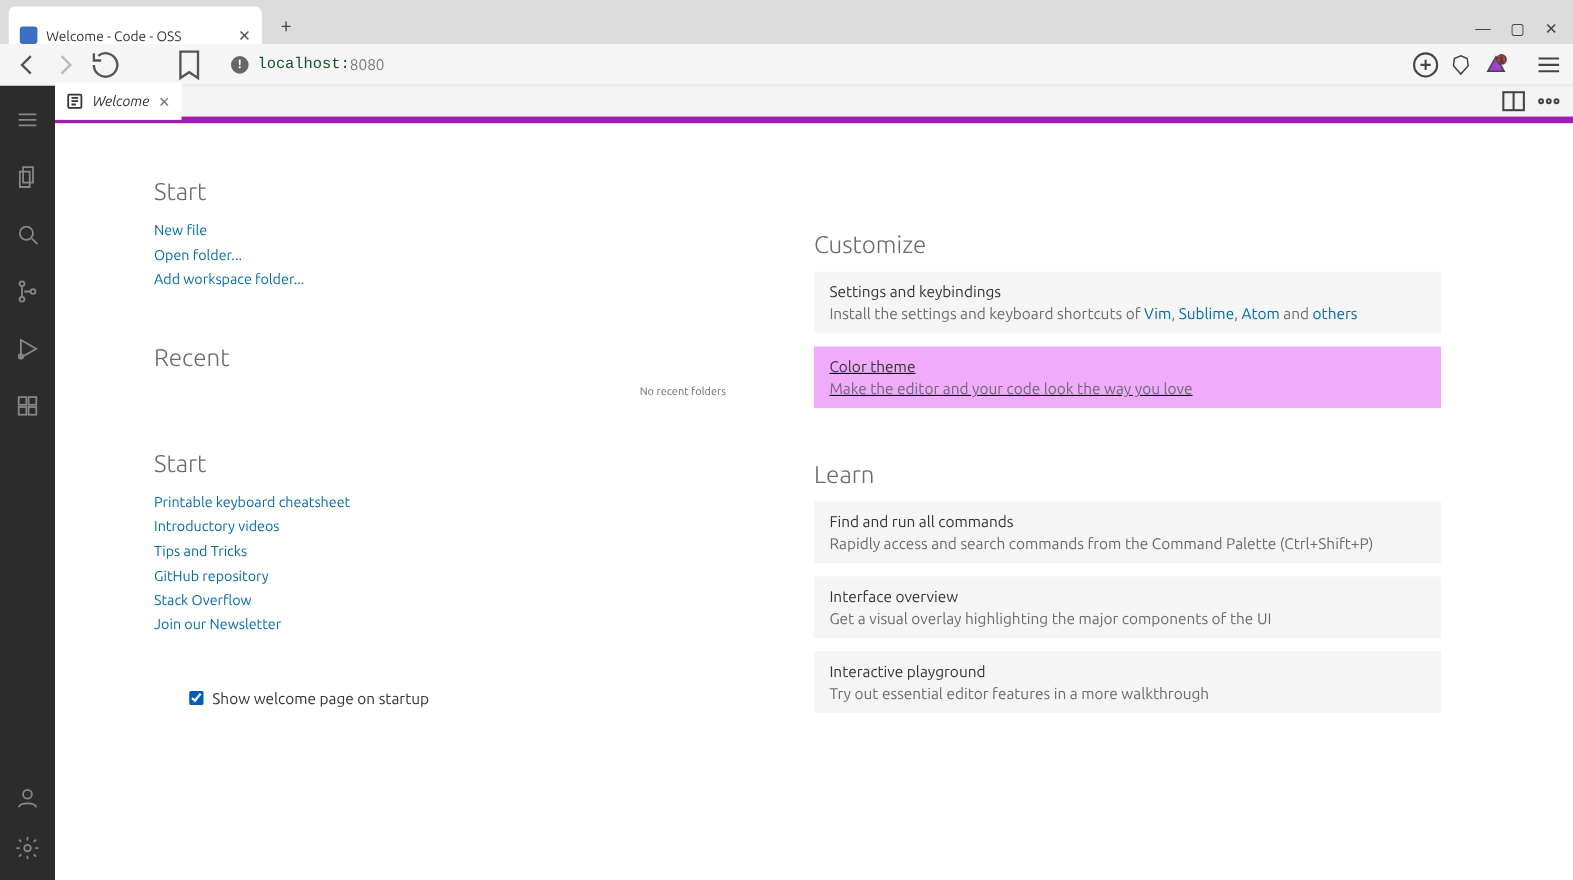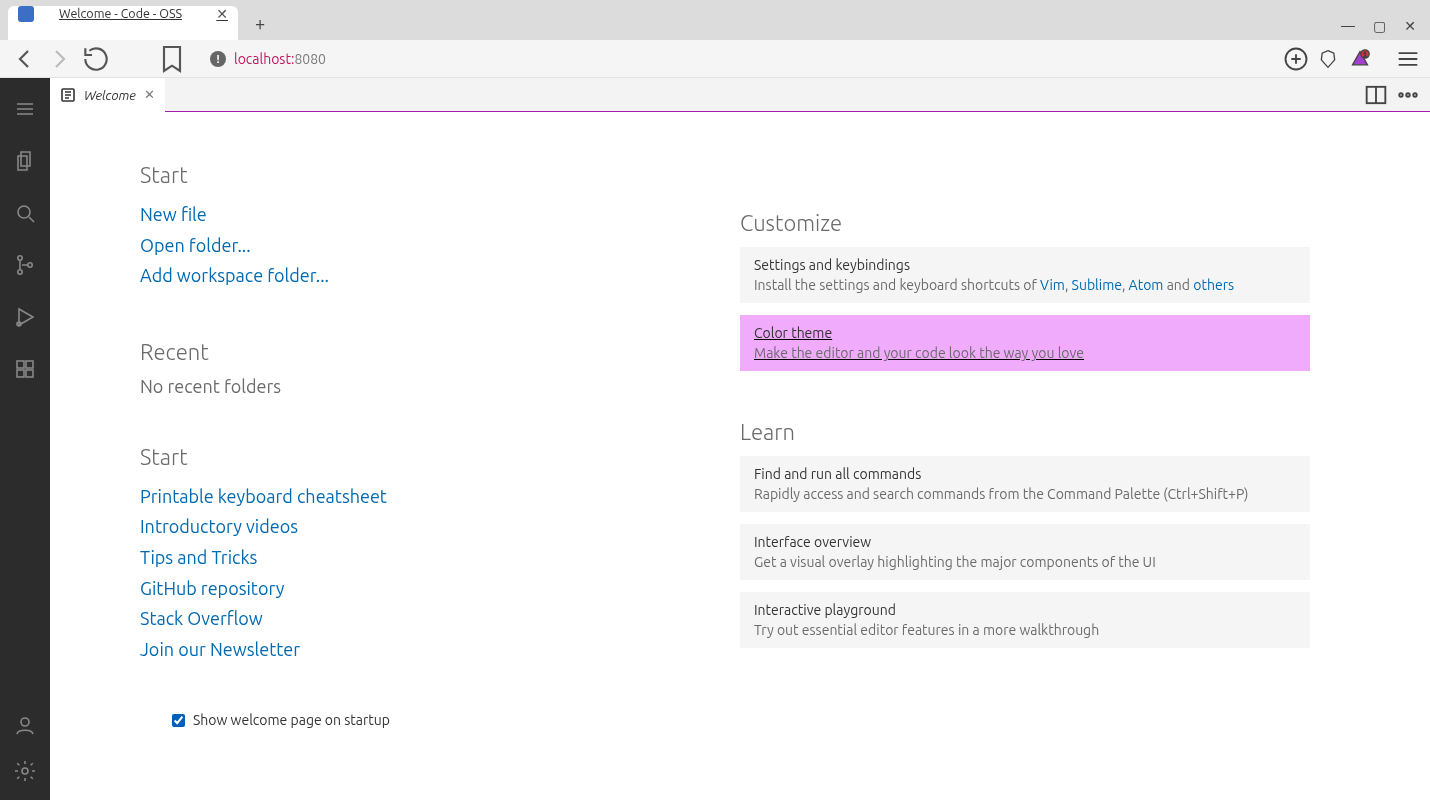--- a/index.html
+++ b/index.html
@@ -1,59 +1,59 @@
 <!DOCTYPE html>
 <html><head>
 <meta charset="utf-8">
 <style>
 * { box-sizing: border-box; margin: 0; padding: 0; }
 body { font-family: -apple-system, BlinkMacSystemFont, "Segoe UI", Ubuntu, "Helvetica Neue", sans-serif; width: 1430px; height: 800px; overflow: hidden; background: #fff; }
 
 
 .browser-chrome { background: #dcdcdc; height: 40px; display: flex; align-items: flex-end; }
-.tab { background: #fff; height: 34px; display: flex; align-items: flex-start; padding: 0 10px; margin-left: 8px; border-radius: 6px 6px 0 0; font-size: 12.5px; color: #333; gap: 25px; min-width: 230px; text-decoration: underline; }
+.tab { background: #fff; height: 34px; display: flex; align-items: flex-end; padding: 0 10px; margin-left: 8px; border-radius: 6px 6px 0 0; font-size: 12.5px; color: #333; gap: 8px; min-width: 230px; }
 .tab-favicon { width: 16px; height: 16px; background: #3b6fc4; border-radius: 3px; display:inline-block; }
 .tab-close { color: #555; font-size: 14px; cursor: pointer; margin-left: auto; }
 .newtab-btn { width: 28px; height: 28px; display:flex; align-items:center; justify-content:center; color:#444; font-size:18px; margin-left:8px; margin-bottom:3px; cursor:pointer; }
 .window-controls { margin-left:auto; display:flex; gap:18px; padding:0 14px 6px 0; color:#444; }
 .window-controls span { font-size:14px; cursor:pointer; }
 
 .toolbar { height: 38px; background: #f5f5f5; border-bottom: 1px solid #e2e2e2; display:flex; align-items:center; padding: 0 8px; gap: 4px; }
 .nav-btn { width: 32px; height: 32px; display:flex; align-items:center; justify-content:center; color:#555; cursor:pointer; border-radius:4px; }
 .nav-btn.disabled { color: #bbb; }
 .addr-bar { flex:1; display:flex; align-items:center; background:#fff0; padding: 0 8px; height: 30px; font-size:14px; color:#333; margin: 0 10px; }
-.addr-host { color:#be185d; }
+.addr-host { color:#14532d;font-family:Liberation Mono, monospace; }
 .addr-path { color:#7a7a7a; }
 .site-info-icon { width:16px; height:16px; border-radius:50%; background:#666; color:#fff; display:inline-flex; align-items:center; justify-content:center; font-size:11px; font-weight:bold; margin-right:8px; }
 .tool-icon { width: 28px; height: 28px; display:flex; align-items:center; justify-content:center; cursor:pointer; color:#444; }
 .brave-icon svg, .badge-icon svg { width: 20px; height:20px; }
 
 
 .app { display:flex; height: 722px; }
 .activitybar { width: 50px; background: #2c2c2c; display:flex; flex-direction:column; align-items:center; padding-top:8px; gap: 6px; }
 .activitybar .ab-btn { width: 50px; height: 46px; display:flex; align-items:center; justify-content:center; color:#888; cursor:pointer; }
 .activitybar .ab-btn svg { width: 24px; height:24px; }
 .activitybar .ab-bottom { margin-top:auto; padding-bottom:6px; }
 .ab-menu svg { width:18px; height:18px; }
 
 .editor-area { flex:1; display:flex; flex-direction:column; }
-.tabbar { height: 34px; background: #f3f3f3; display:flex; align-items:center; border-bottom:1px solid #a21caf; }
+.tabbar { height: 34px; background: #f3f3f3; display:flex; align-items:center; border-bottom:6px solid #a21caf; }
 .edtab { height:34px; background:#fff; display:flex; align-items:center; padding:0 10px; gap:8px; font-size:13px; font-style:italic; color:#333; }
 .edtab-icon { width:16px; height:16px; display:inline-flex; }
 .edtab-close { color:#777; font-style:normal; cursor:pointer; }
 .tabbar-actions { margin-left:auto; display:flex; gap:4px; padding-right:8px; }
 
 .welcome { flex:1; overflow:auto; padding: 50px 15px 0 0; display:flex; }
 .col { padding: 0 40px; }
 .col.left { width: 600px; margin-left: 50px; }
 .col.right { flex:1; max-width: 650px; margin-top: 48px; }
 h2 { font-weight: 300; font-size: 22px; color: #6b6b6b; margin-bottom: 12px; }
 .section { margin-bottom: 48px; }
-.links a, .linkish { display:block; color: #006ab1; font-size: 18px; line-height: 1.7; text-decoration:none; cursor:pointer; }
-.muted { color: #6b6b6b; font-size:18px; }
+.links a, .linkish { display:block; color: #006ab1; font-size: 13px; line-height: 1.7; text-decoration:none; cursor:pointer; }
+.muted { color: #6b6b6b; font-size:10px;text-align:right; }
 .card { background: #f5f5f5; padding: 10px 14px; margin-bottom: 12px; font-size:14px; }
 .card.hover { background: #f0abfc; text-decoration: underline; }
 .card-title { color: #333; margin-bottom: 4px; }
 .card-desc { color: #6b6b6b; }
 .ilink { color:#006ab1; cursor:pointer; }
 .startup { display:flex; align-items:center; gap:8px; font-size:14px; color:#333;margin-left:32px; }
 .startup input { accent-color: #005fb8; }
 svg { fill: none; stroke: currentColor; stroke-width: 1.6; }
 </style>
 </head>

